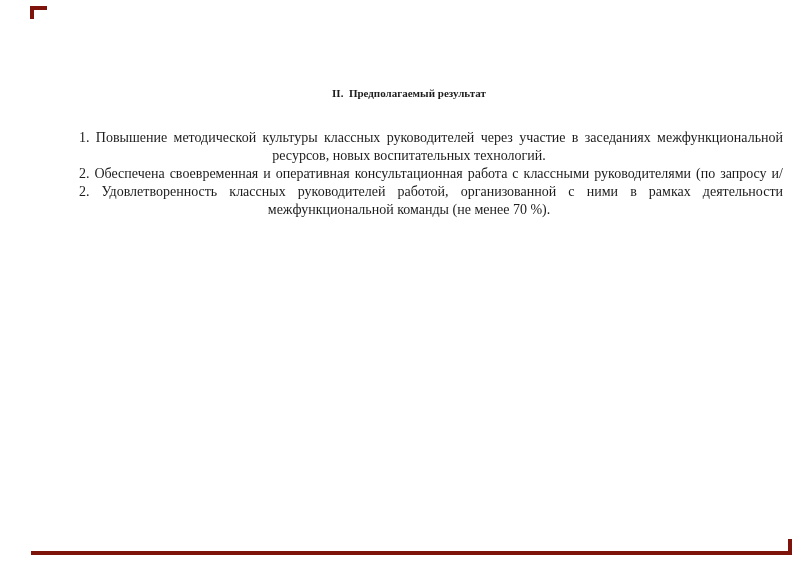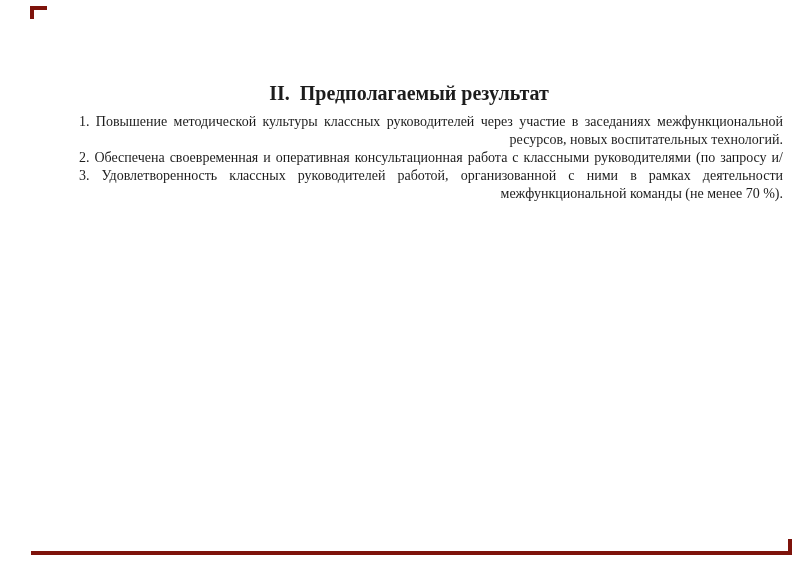--- a/index.html
+++ b/index.html
@@ -20,33 +20,33 @@
     width: 800px;
     height: 566px;
   }
   .content {
     position: relative;
     padding: 84px 17px 0 35px;
   }
   .heading {
     text-align: center;
     font-weight: bold;
-    font-size: 20px;
+    font-size: 11px;
     line-height: 18px;
     white-space: pre;
   }
   .paragraphs {
-    margin-top: 11px;
+    margin-top: 27px;
   }
   .line {
     font-size: 14px;
     line-height: 18px;
     height: 18px;
     overflow: hidden;
-    text-align: right;
+    text-align: center;
   }
   .jl {
     text-align: justify;
     text-align-last: justify;
   }
   .indent {
     text-indent: 44px;
   }
   
   .bfrag {
@@ -77,19 +77,19 @@
       <div>
         <div class="line jl indent">1. Повышение методической культуры классных руководителей через участие в заседаниях межфункциональной</div>
         <div class="line">ресурсов, новых воспитательных технологий.</div>
       </div>
 
       <div>
         <div class="line jl indent">2. Обеспечена своевременная и оперативная консультационная работа с классными руководителями (по запросу и/или</div>
       </div>
 
       <div>
-        <div class="line jl indent">3. Удовлетворенность классных руководителей работой, организованной с ними в рамках деятельности</div>
+        <div class="line jl indent">2. Удовлетворенность классных руководителей работой, организованной с ними в рамках деятельности</div>
         <div class="line">межфункциональной команды (не менее 70 %).</div>
       </div>
 
     </div>
   </div>
 </div>
 
 </body></html>

